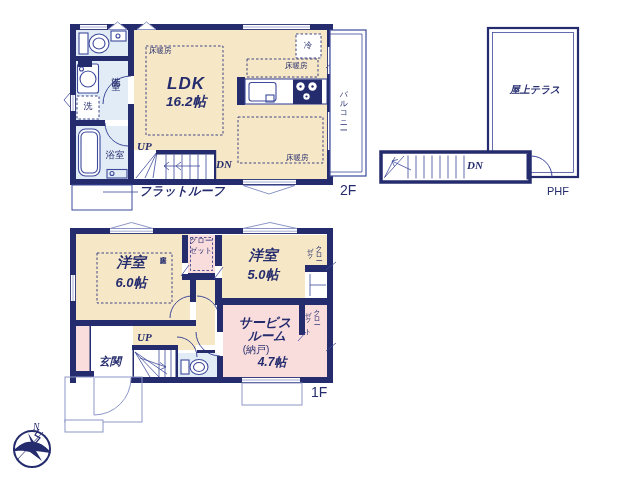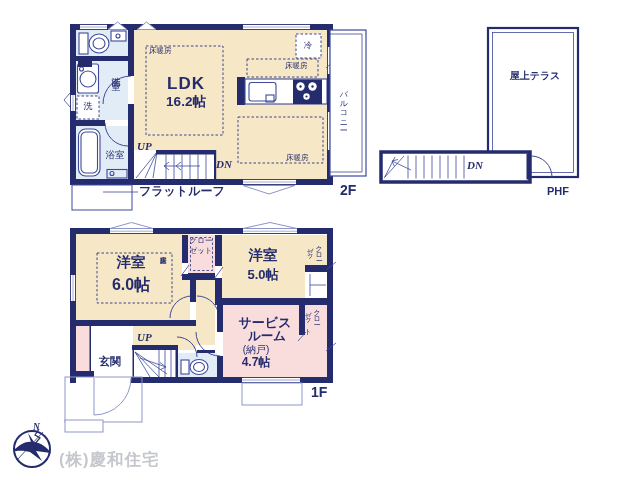--- a/index.html
+++ b/index.html
@@ -23,22 +23,22 @@
   .dsh{fill:none;stroke:var(--dash);stroke-width:0.9;stroke-dasharray:2.5 2;}
   .dshw{fill:#fff;stroke:var(--dash);stroke-width:0.9;stroke-dasharray:2.5 2;}
   .lt{fill:none;stroke:var(--lightline);stroke-width:1;}
   .ltw{fill:#fff;stroke:var(--lightline);stroke-width:1;}
   .winl{stroke:var(--lightline);stroke-width:0.8;}
   
   .lbl{position:absolute;color:var(--wall);white-space:nowrap;line-height:1.1;}
   .ctr{text-align:center;}
   .v{writing-mode:vertical-rl;text-orientation:upright;}
   .ital{font-family:"Liberation Serif",serif;font-style:italic;font-weight:bold;}
-  .bold{font-weight:bold;}
-  .sb{font-weight:600;}
+  .bold{font-weight:normal;}
+  .sb{font-weight:600;font-style:italic;}
 </style>
 </head>
 <body>
 
 <div class="stage">
 
 <svg width="640" height="480" viewBox="0 0 640 480">
 
   <g>
 
@@ -262,39 +262,38 @@
 <div class="lbl ctr" style="left:299px;top:41px;width:18px;font-size:8.5px">冷</div>
 <div class="lbl" style="left:149px;top:47px;font-size:7.5px">床暖房</div>
 <div class="lbl" style="left:285px;top:62px;font-size:7.5px">床暖房</div>
 <div class="lbl" style="left:286px;top:154px;font-size:7.5px">床暖房</div>
 <div class="lbl v" style="left:338px;top:85px;font-size:8px;letter-spacing:1px">バルコニー</div>
 <div class="lbl sb" style="left:139px;top:185px;font-size:12px">フラットルーフ</div>
 <div class="lbl ital" style="left:137px;top:140px;font-size:11px">UP</div>
 <div class="lbl ital" style="left:216px;top:158px;font-size:11px">DN</div>
 <div class="lbl bold" style="left:340px;top:183px;font-size:14px">2F</div>
 
-<div class="lbl ctr sb" style="left:491px;top:70px;width:88px;font-size:10px">屋上テラス</div>
+<div class="lbl ctr sb" style="left:491px;top:84px;width:88px;font-size:10px">屋上テラス</div>
 <div class="lbl ital" style="left:467px;top:159px;font-size:11px">DN</div>
 <div class="lbl bold" style="left:547px;top:185px;font-size:11px">PHF</div>
 
 <div class="lbl ctr sb" style="left:91px;top:255px;width:80px;font-size:14.5px">洋室</div>
-<div class="lbl ctr sb" style="left:91px;top:276px;width:80px;font-size:16px">6.0帖</div>
+<div class="lbl ctr sb" style="left:91px;top:276px;width:80px;font-size:13px">6.0帖</div>
 <div class="lbl ctr sb" style="left:223px;top:248px;width:80px;font-size:14.5px">洋室</div>
 <div class="lbl ctr sb" style="left:223px;top:268px;width:80px;font-size:13px">5.0帖</div>
 <div class="lbl ctr sb" style="left:225px;top:316px;width:80px;font-size:13px">サービス</div>
 <div class="lbl ctr sb" style="left:227px;top:330px;width:80px;font-size:12.5px">ルーム</div>
 <div class="lbl ctr" style="left:216px;top:344px;width:80px;font-size:10px">(納戸)</div>
-<div class="lbl ctr sb" style="left:216px;top:356px;width:80px;font-size:12px">4.7帖</div>
+<div class="lbl ctr sb" style="left:232px;top:356px;width:80px;font-size:12px">4.7帖</div>
 <div class="lbl ctr sb" style="left:90px;top:355px;width:40px;font-size:11px">玄関</div>
 <div class="lbl v" style="left:159px;top:251px;font-size:7px">床暖房</div>
 <div class="lbl ctr" style="left:187px;top:237px;width:28px;font-size:7.5px">クロー</div>
 <div class="lbl ctr" style="left:187px;top:247px;width:28px;font-size:7.5px">ゼット</div>
 <div class="lbl v" style="left:315px;top:240px;font-size:7px">クロー</div>
 <div class="lbl v" style="left:306px;top:243px;font-size:7px">ゼット</div>
 <div class="lbl v" style="left:313px;top:304px;font-size:7px">クロー</div>
 <div class="lbl v" style="left:304px;top:307px;font-size:7px">ゼット</div>
 <div class="lbl ital" style="left:137px;top:331px;font-size:11px">UP</div>
 <div class="lbl bold" style="left:311px;top:385px;font-size:14px">1F</div>
 
 <div class="lbl bold ital" style="left:33px;top:422px;font-size:9.5px">N</div>
-<div class="lbl bold" style="left:59px;top:450px;font-size:16.5px;letter-spacing:1px;color:var(--graytext)">(株)慶和住宅</div>
 
 </div>
 
 </body></html>

